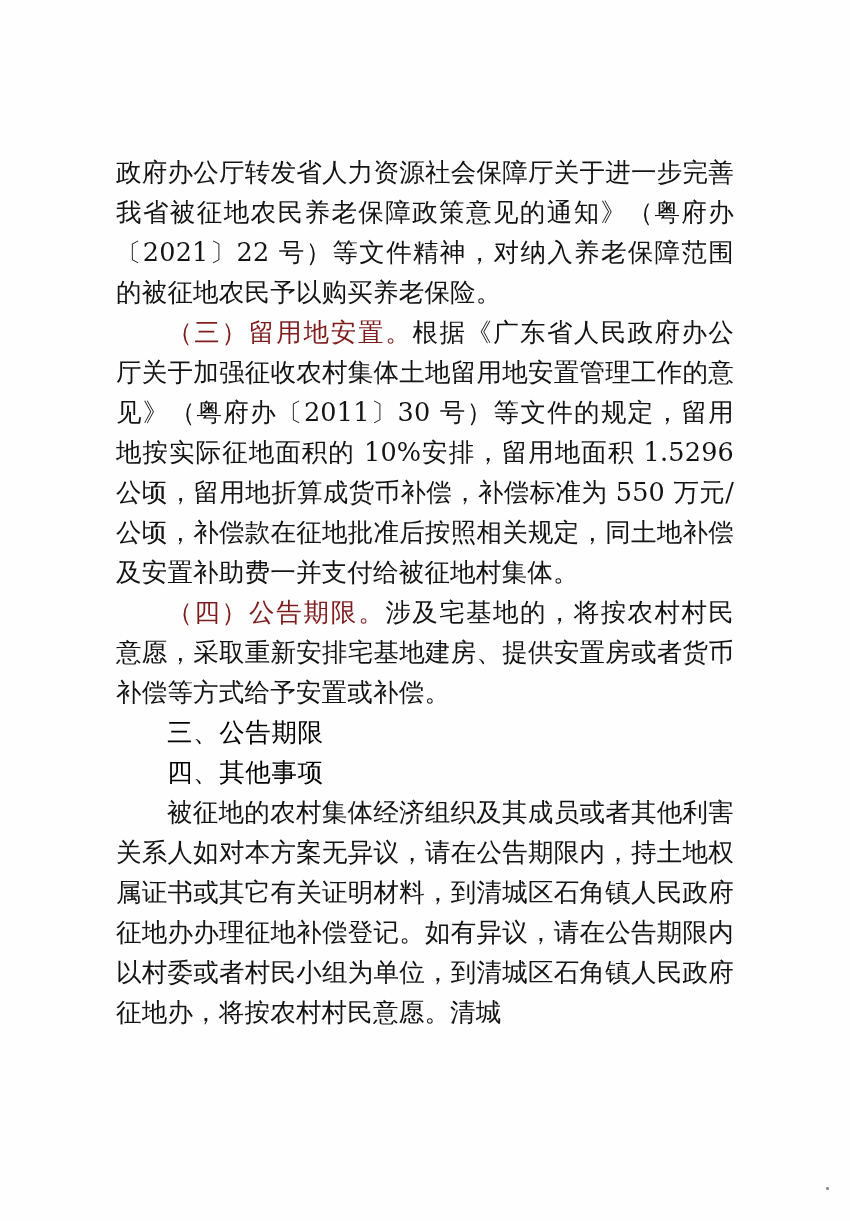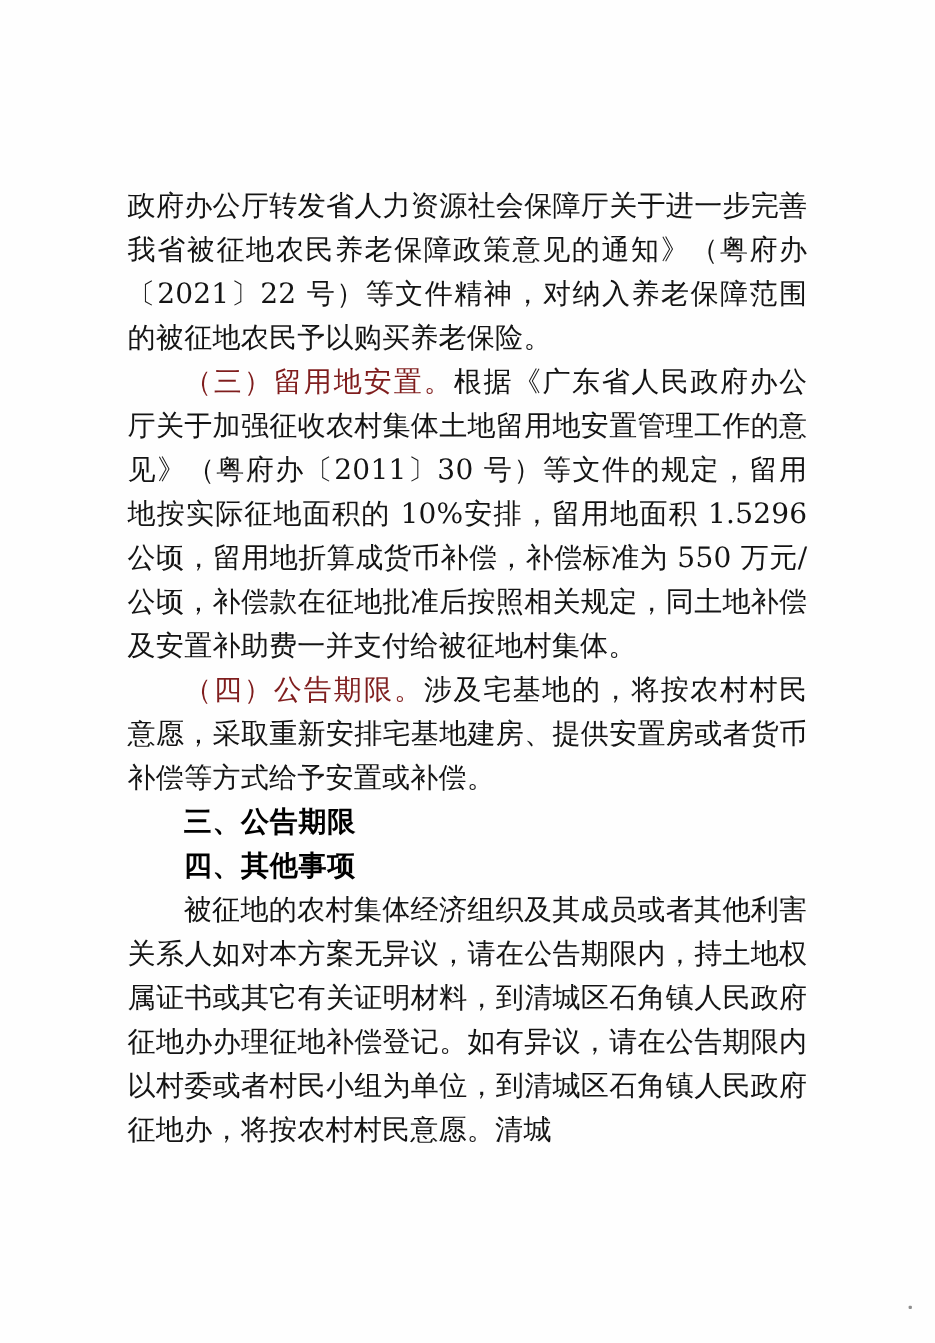--- a/index.html
+++ b/index.html
@@ -22,21 +22,21 @@
     top: 0;
     width: 850px;
     height: 1221px;
     background: #fefefe;
   }
 
   
   #body-text {
     position: absolute;
     left: 116px;
-    top: 167px;
+    top: 152px;
     width: 618px;
   }
 
   .para {
     margin: 0;
     font-size: 25.5px;
     line-height: 40px;
     letter-spacing: 0.2px;
     text-align: justify;
     text-justify: inter-character;
@@ -47,21 +47,21 @@
   
   .indent {
     text-indent: 2em;
   }
 
   .heading {
     margin: 0;
     font-size: 25.5px;
     line-height: 40px;
     text-indent: 2em;
-    font-weight: 700;
+    font-weight: 400;
     letter-spacing: 0.6px;
     color: #000000;
   }
 
   .runin {
     font-weight: 400;
     letter-spacing: 0.6px;
     color: #7f1d1d;
   }
 

